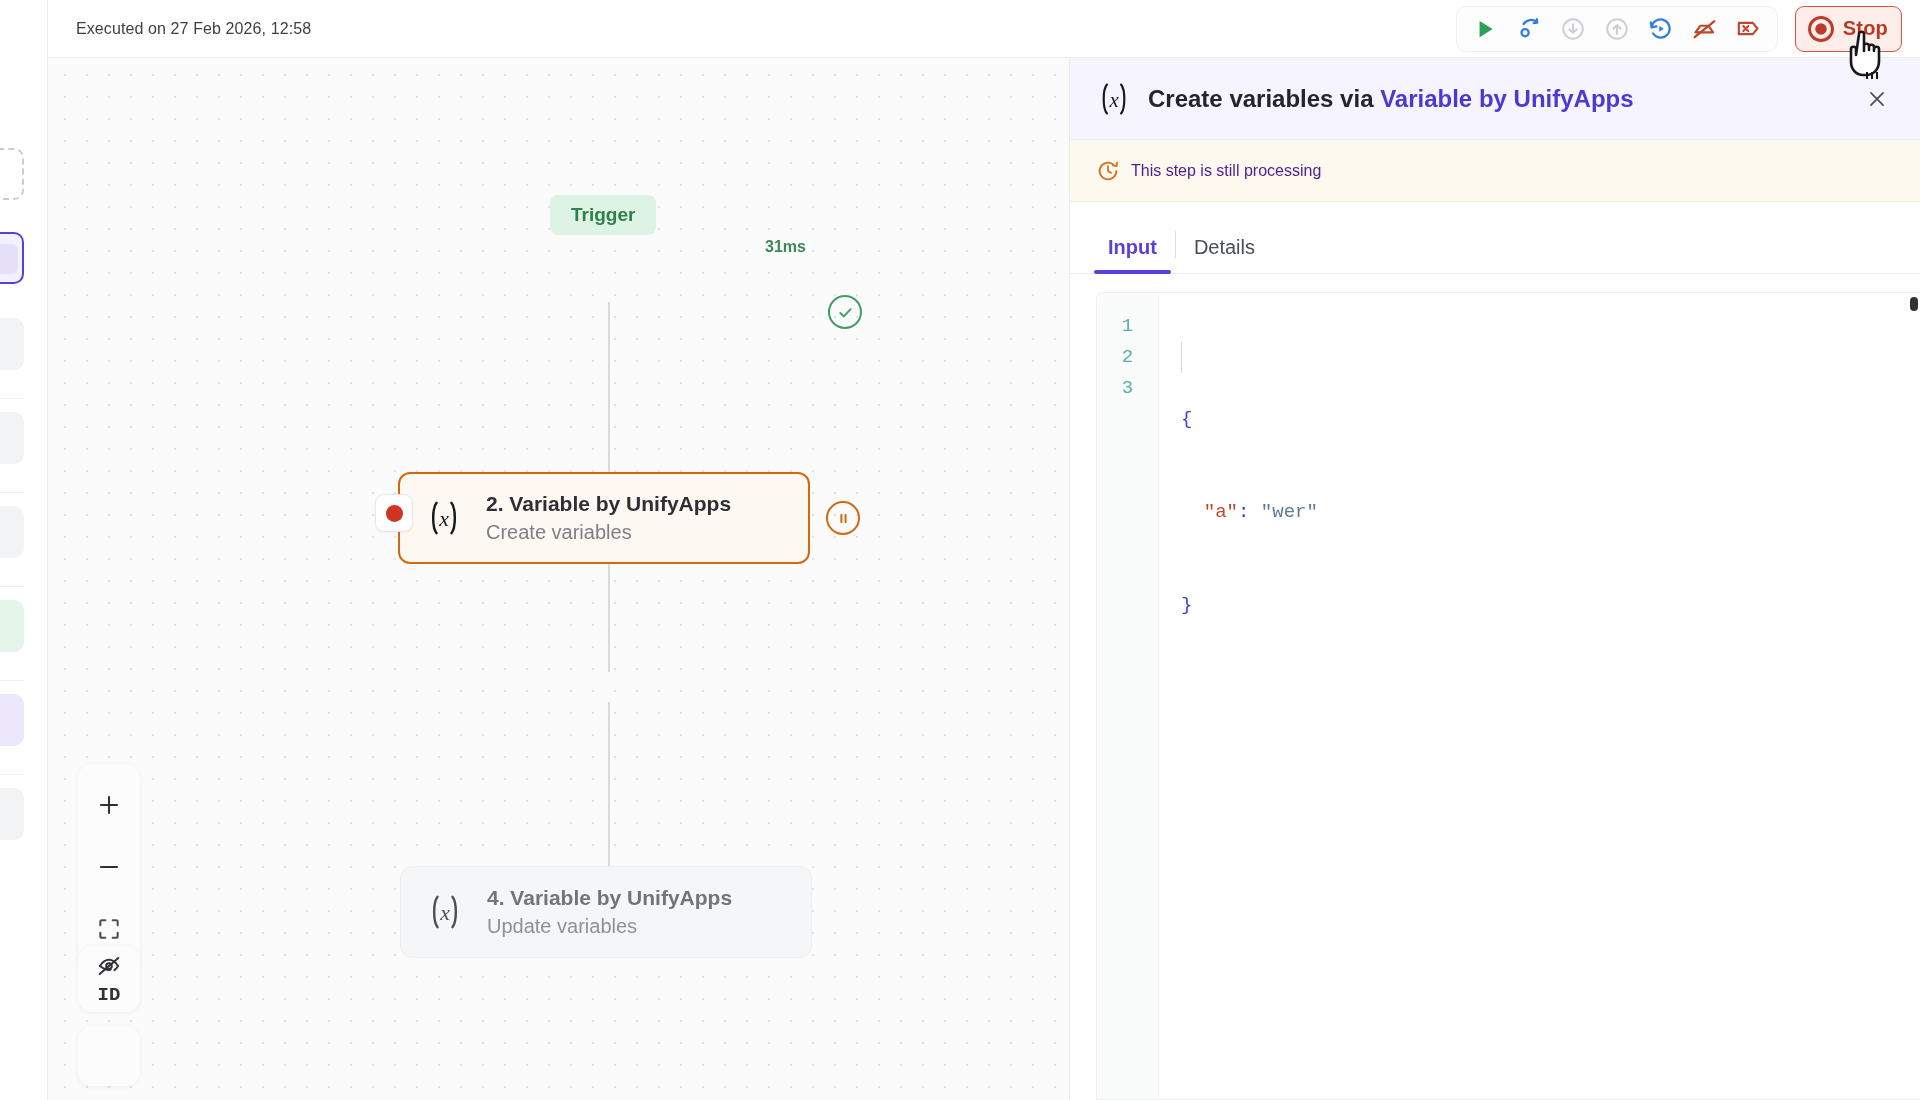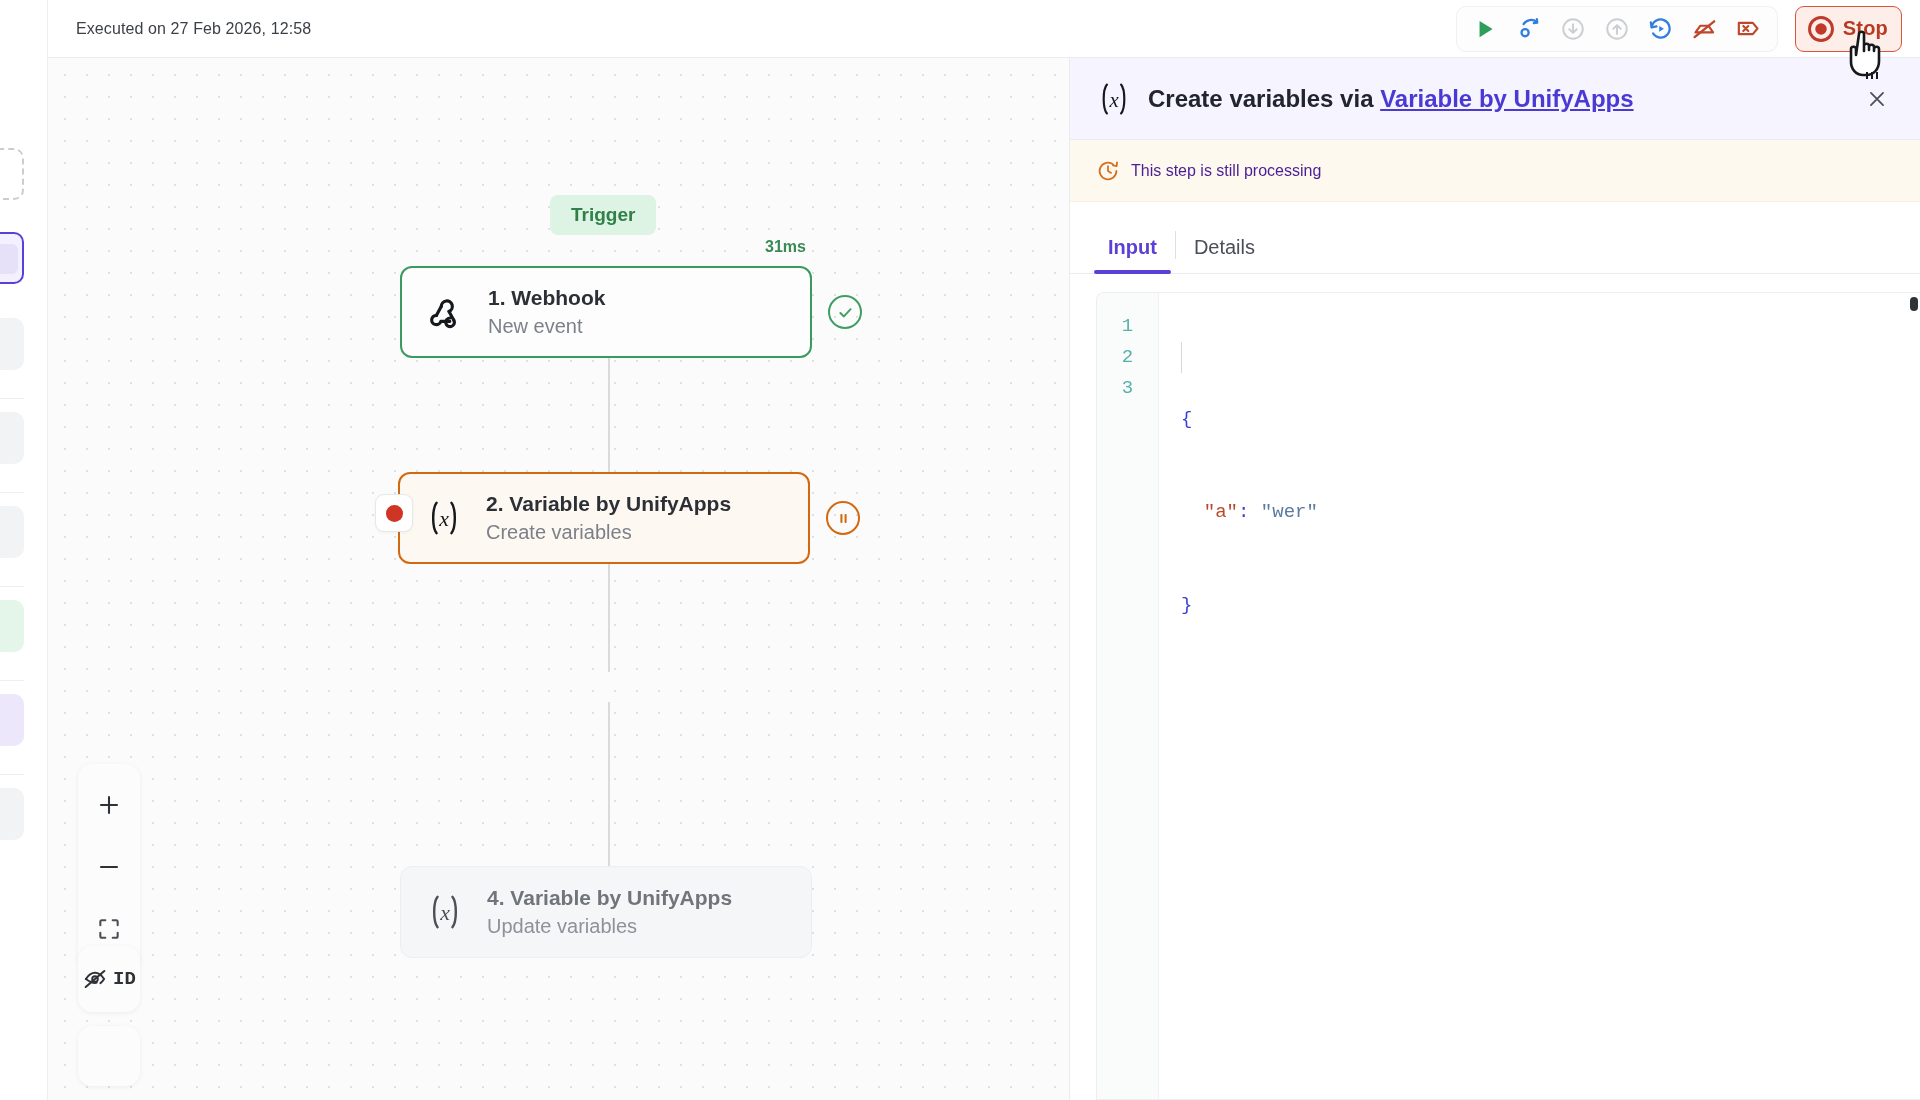--- a/index.html
+++ b/index.html
@@ -136,38 +136,39 @@
   .zbtn {
     width: 56px; height: 62px; display: flex; align-items: center; justify-content: center;
     cursor: pointer; background: transparent; border: none;
   }
   .id-ctl {
     position: absolute; left: 30px; top: 888px; width: 62px; height: 66px;
     background: #fcfcfc; border-radius: 14px;
     box-shadow: 0 1px 5px rgba(0,0,0,.06);
     display: flex; align-items: center; justify-content: center; gap: 5px;
     cursor: pointer;
+    flex-direction: column;
   }
   .id-txt { font-family: "Liberation Mono", monospace; font-size: 19px; color: #2e3136; font-weight: 700; }
   .ghost-ctl {
     position: absolute; left: 30px; top: 968px; width: 62px; height: 60px;
     background: #fcfcfc; border-radius: 14px; box-shadow: 0 1px 5px rgba(0,0,0,.06);
   }
 
   
   .panel {
     position: absolute; left: 1070px; top: 58px; width: 850px; height: 1042px;
     background: #ffffff; display: flex; flex-direction: column;
   }
   .panel-head {
     height: 82px; background: #f6f4fe; border-bottom: 1px solid #eceaf7;
     display: flex; align-items: center; padding: 0 26px 0 24px; gap: 14px;
   }
   .ph-title { font-size: 24px; font-weight: 700; color: #22252b; white-space: nowrap; }
-  .ph-title .accent { color: #4a3ad4; text-decoration: underline; }
+  .ph-title .accent { color: #4a3ad4; }
   .close-x {
     margin-left: auto; width: 34px; height: 34px; cursor: pointer;
     display: flex; align-items: center; justify-content: center;
     color: #4a4e55; font-size: 26px; line-height: 1; font-weight: 300;
   }
   .notice {
     height: 62px; background: #fdf9ef; border-bottom: 1px solid #f5efe2;
     display: flex; align-items: center; gap: 11px; padding: 0 26px;
   }
   .notice-txt { font-size: 16px; color: #4c1d95; }
@@ -316,35 +317,20 @@
 
   <div class="canvas">
 
     <div class="vline" style="top:244px; height:172px"></div>
     <div class="vline" style="top:448px; height:166px"></div>
     <div class="vline" style="top:644px; height:166px"></div>
 
     <div class="trigger-badge">Trigger</div>
     <div class="ms-label">31ms</div>
 
-    <div class="node done">
-      <div class="node-icon">
-        <svg width="40" height="40" viewBox="0 0 24 24" fill="none">
-          <path d="M9.2 8.6 a3.3 3.3 0 1 1 4.6 3.1" stroke="#15181c" stroke-width="1.9" stroke-linecap="round"></path>
-          <path d="M13.8 11.7 L16.7 16.9" stroke="#15181c" stroke-width="1.9" stroke-linecap="round"></path>
-          <path d="M16.7 16.9 a2.6 2.6 0 1 1 -2.4 -1.3" stroke="#15181c" stroke-width="1.9" stroke-linecap="round"></path>
-          <path d="M9.2 8.6 L6.3 14" stroke="#15181c" stroke-width="1.9" stroke-linecap="round"></path>
-          <path d="M6.3 14 a2.8 2.8 0 1 0 2.6 3.6 h5.4" stroke="#15181c" stroke-width="1.9" stroke-linecap="round" stroke-linejoin="round"></path>
-        </svg>
-      </div>
-      <div class="node-txt">
-        <div class="node-title">1. Webhook</div>
-        <div class="node-sub">New event</div>
-      </div>
-    </div>
     <div class="status-circle ok">
       <svg width="19" height="19" viewBox="0 0 24 24" fill="none">
         <path d="M5.5 12.6 L10 17 L18.5 7.8" stroke="#3f9e63" stroke-width="2.4" stroke-linecap="round" stroke-linejoin="round"></path>
       </svg>
     </div>
 
     <div class="node active">
       <div class="node-icon">
         <svg width="42" height="42" viewBox="0 0 26 26" fill="none">
           <path d="M8.4 3.6 C5.6 7 5.6 19 8.4 22.4" stroke="#15181c" stroke-width="1.5" stroke-linecap="round"></path>

